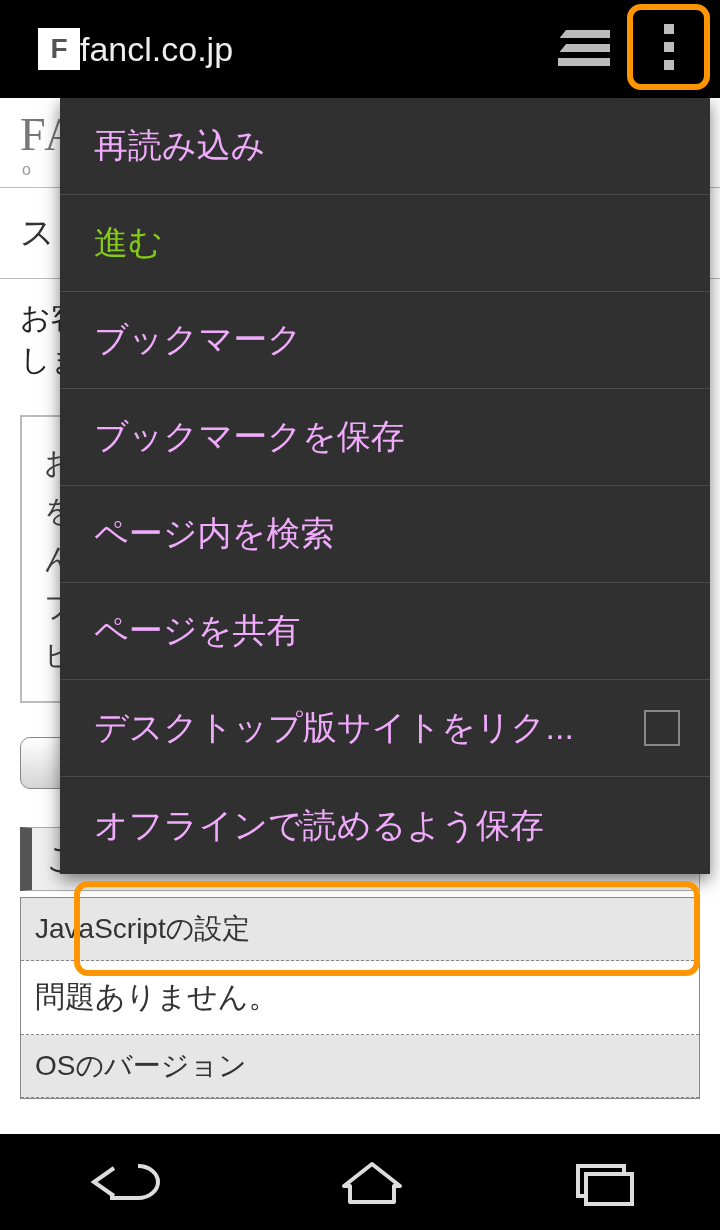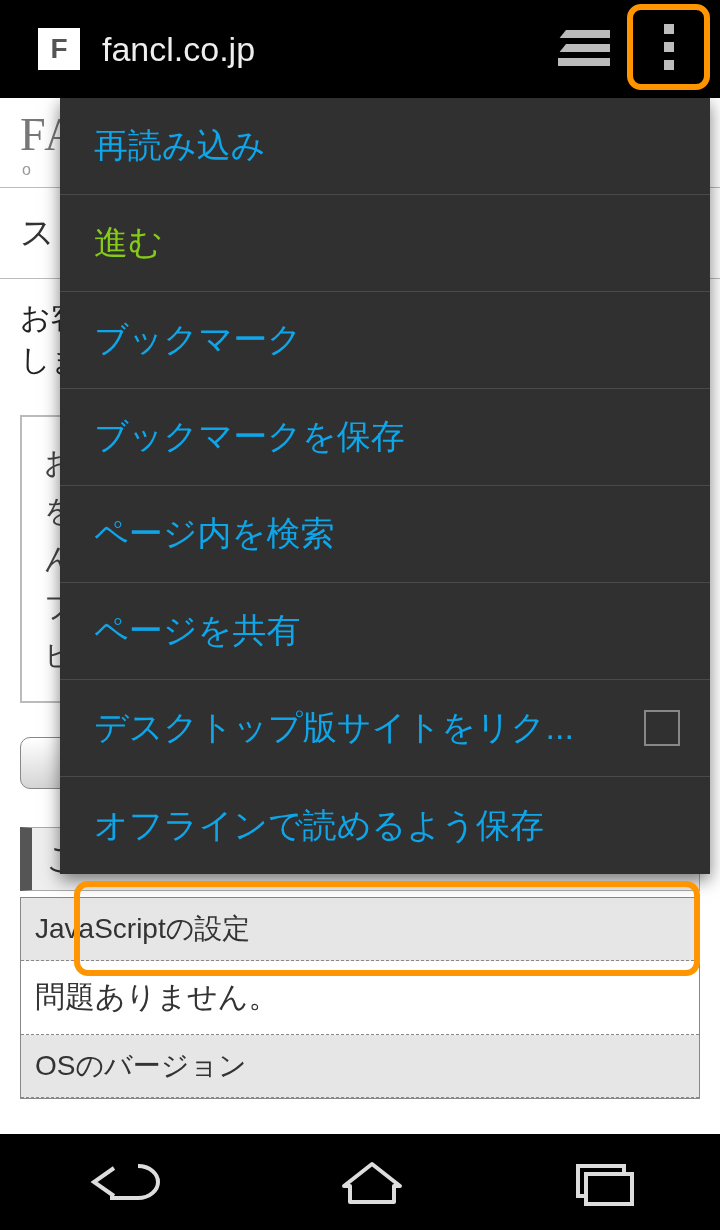--- a/index.html
+++ b/index.html
@@ -24,21 +24,20 @@
   }
   .favicon {
     width: 42px; height: 42px;
     margin-left: 38px;
     background: #fff;
     display: flex; align-items: center; justify-content: center;
     font-weight: 600; font-size: 28px; color: #555;
     font-family: Arial, sans-serif;
   }
   .url-text {
-    margin-left: 22px;
     color: #eee;
     font-size: 34px;
   }
   .tabs-icon {
     position: absolute;
     right: 110px;
     top: 30px;
   }
   .tabs-icon svg { display:block; }
 
@@ -140,21 +139,21 @@
     background:#303030;
     box-shadow:0 6px 16px rgba(0,0,0,0.5);
     z-index:20;
   }
   .menu-item {
     height:97px;
     display:flex;
     align-items:center;
     padding:0 34px;
     border-bottom:1px solid #4a4a4a;
-    color:#0ea5e9;
+    color:#f0abfc;
     font-size:34px;
     white-space:nowrap;
     position:relative;
   }
   .menu-item.disabled { color:#84cc16; }
   .menu-item:last-child { border-bottom:0; }
   .menu-item-checkbox {
     position:absolute;
     right:30px;
     width:36px; height:36px;

